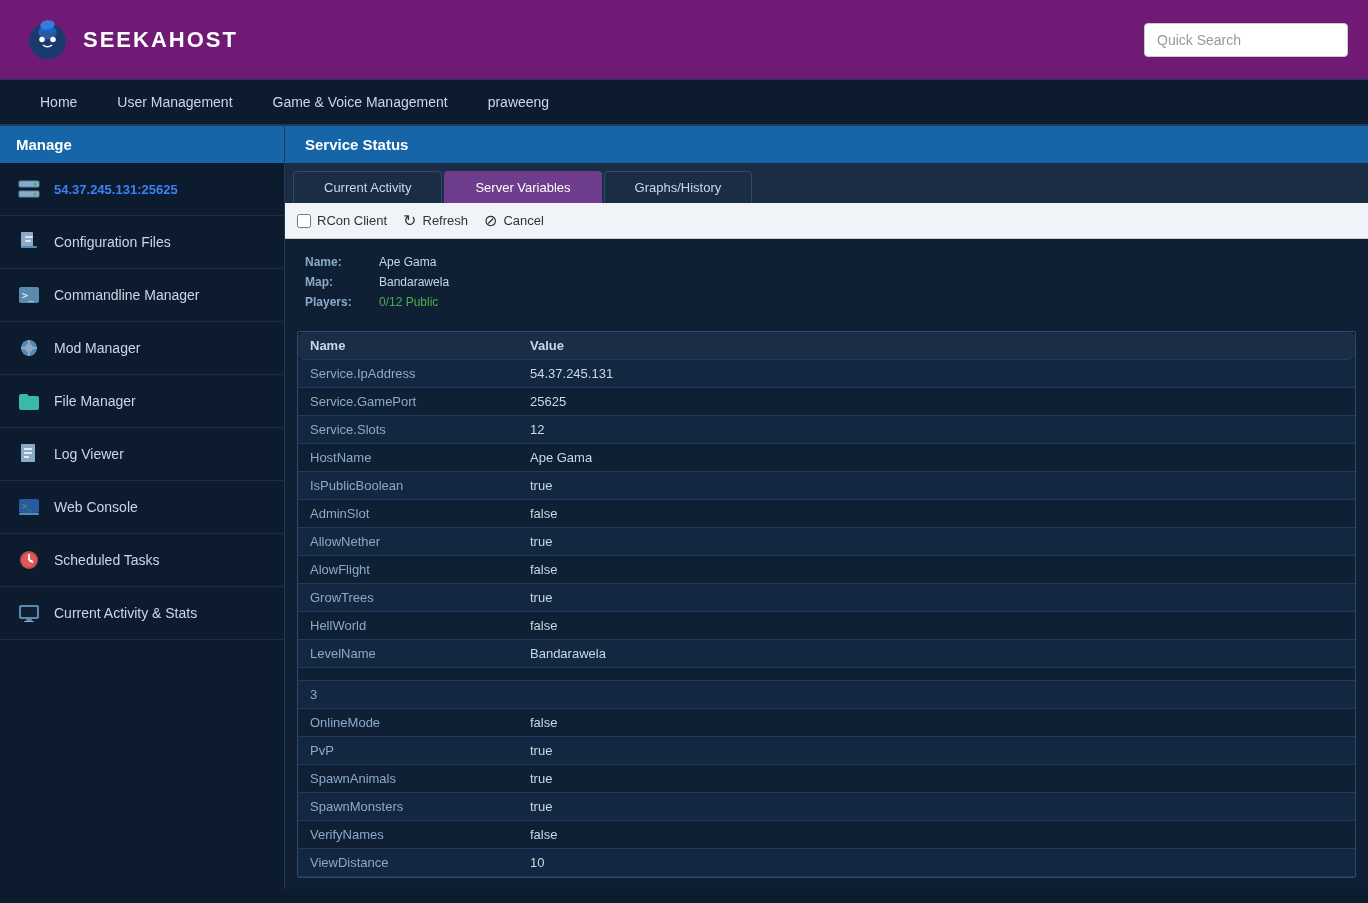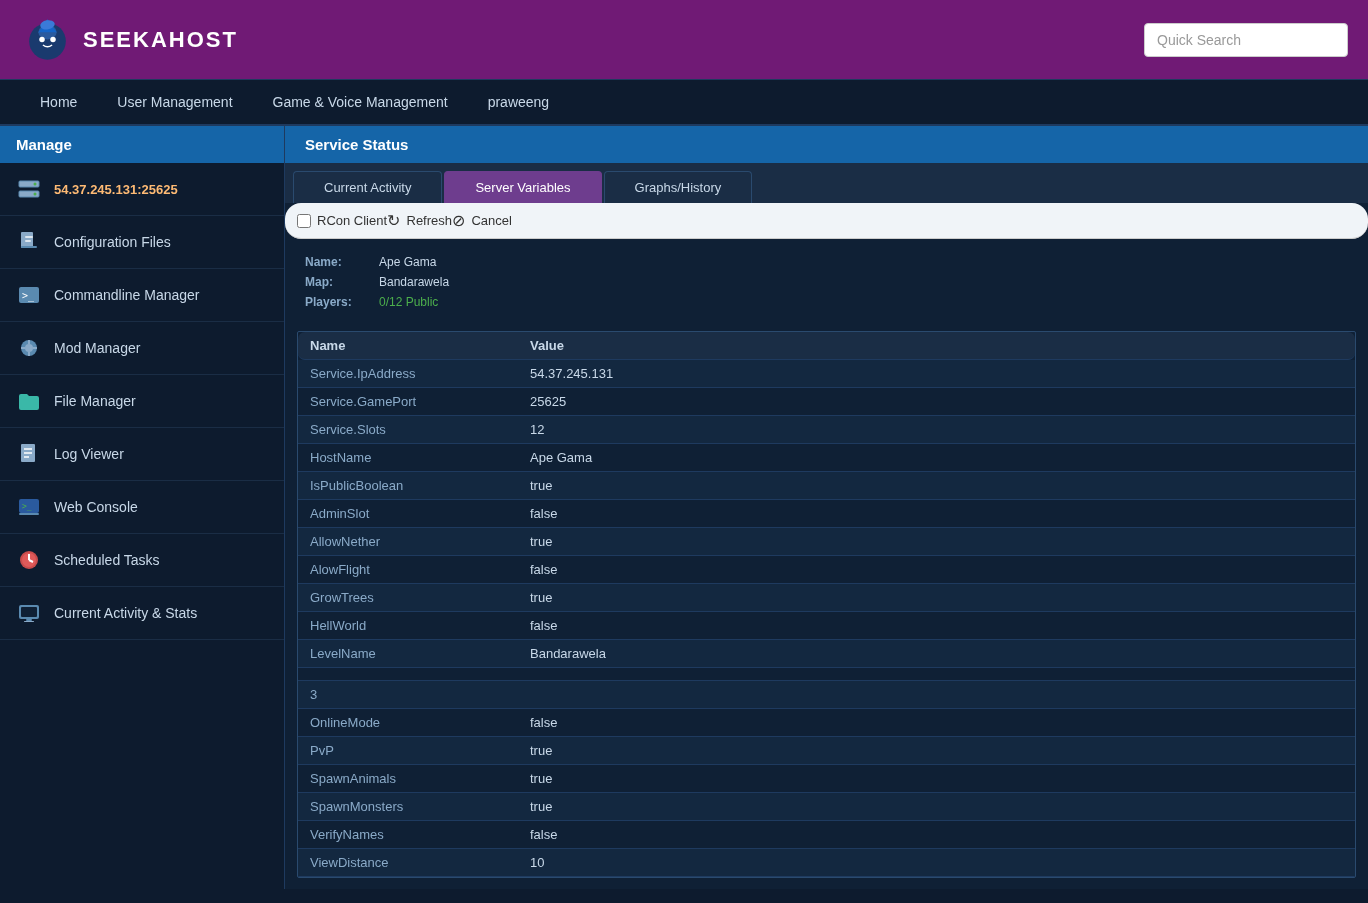--- a/index.html
+++ b/index.html
@@ -88,21 +88,21 @@
     .sidebar-item .icon {
       width: 26px;
       height: 26px;
       display: flex;
       align-items: center;
       justify-content: center;
       flex-shrink: 0;
     }
     .server-id {
       font-size: 13px;
-      color: #fdba74;
+      color: #3b82f6;
       font-weight: bold;
     }
 
     
     .main-content {
       flex: 1;
       background: #0f2035;
     }
     .content-header {
       background: #1565a8;
@@ -134,23 +134,22 @@
       color: #fff;
       border-color: #6e3d8e;
     }
 
     
     .toolbar {
       background: #f0f4f8;
       padding: 8px 12px;
       display: flex;
       align-items: center;
-      gap: 0;
+      gap: 16px;
       border-bottom: 1px solid #ccc;
-      border-radius: 16px;
     }
     .toolbar-item {
       display: flex;
       align-items: center;
       gap: 6px;
       cursor: pointer;
       font-size: 13px;
       color: #333;
     }
     .toolbar-item .icon-sym { font-size: 16px; }

